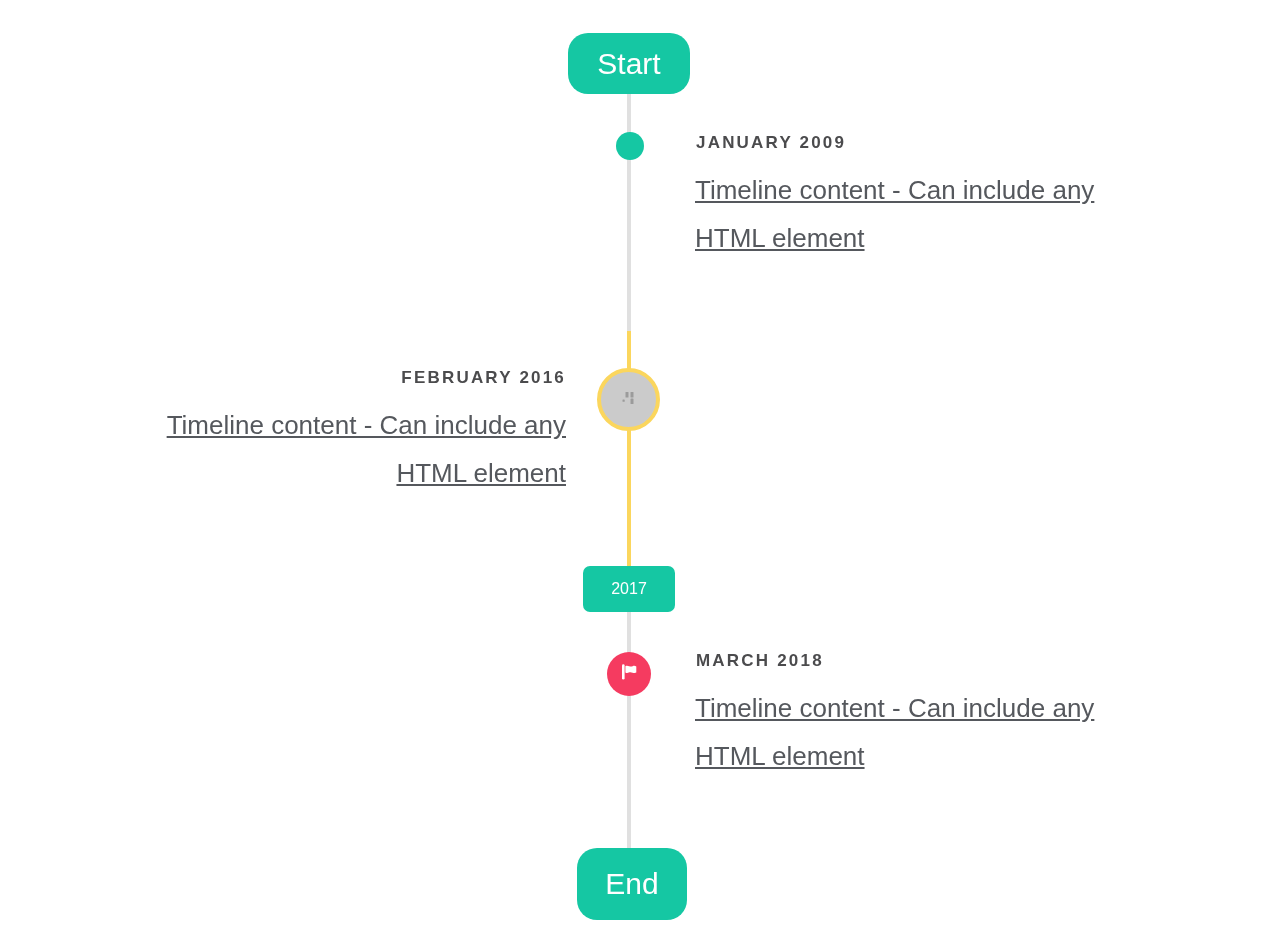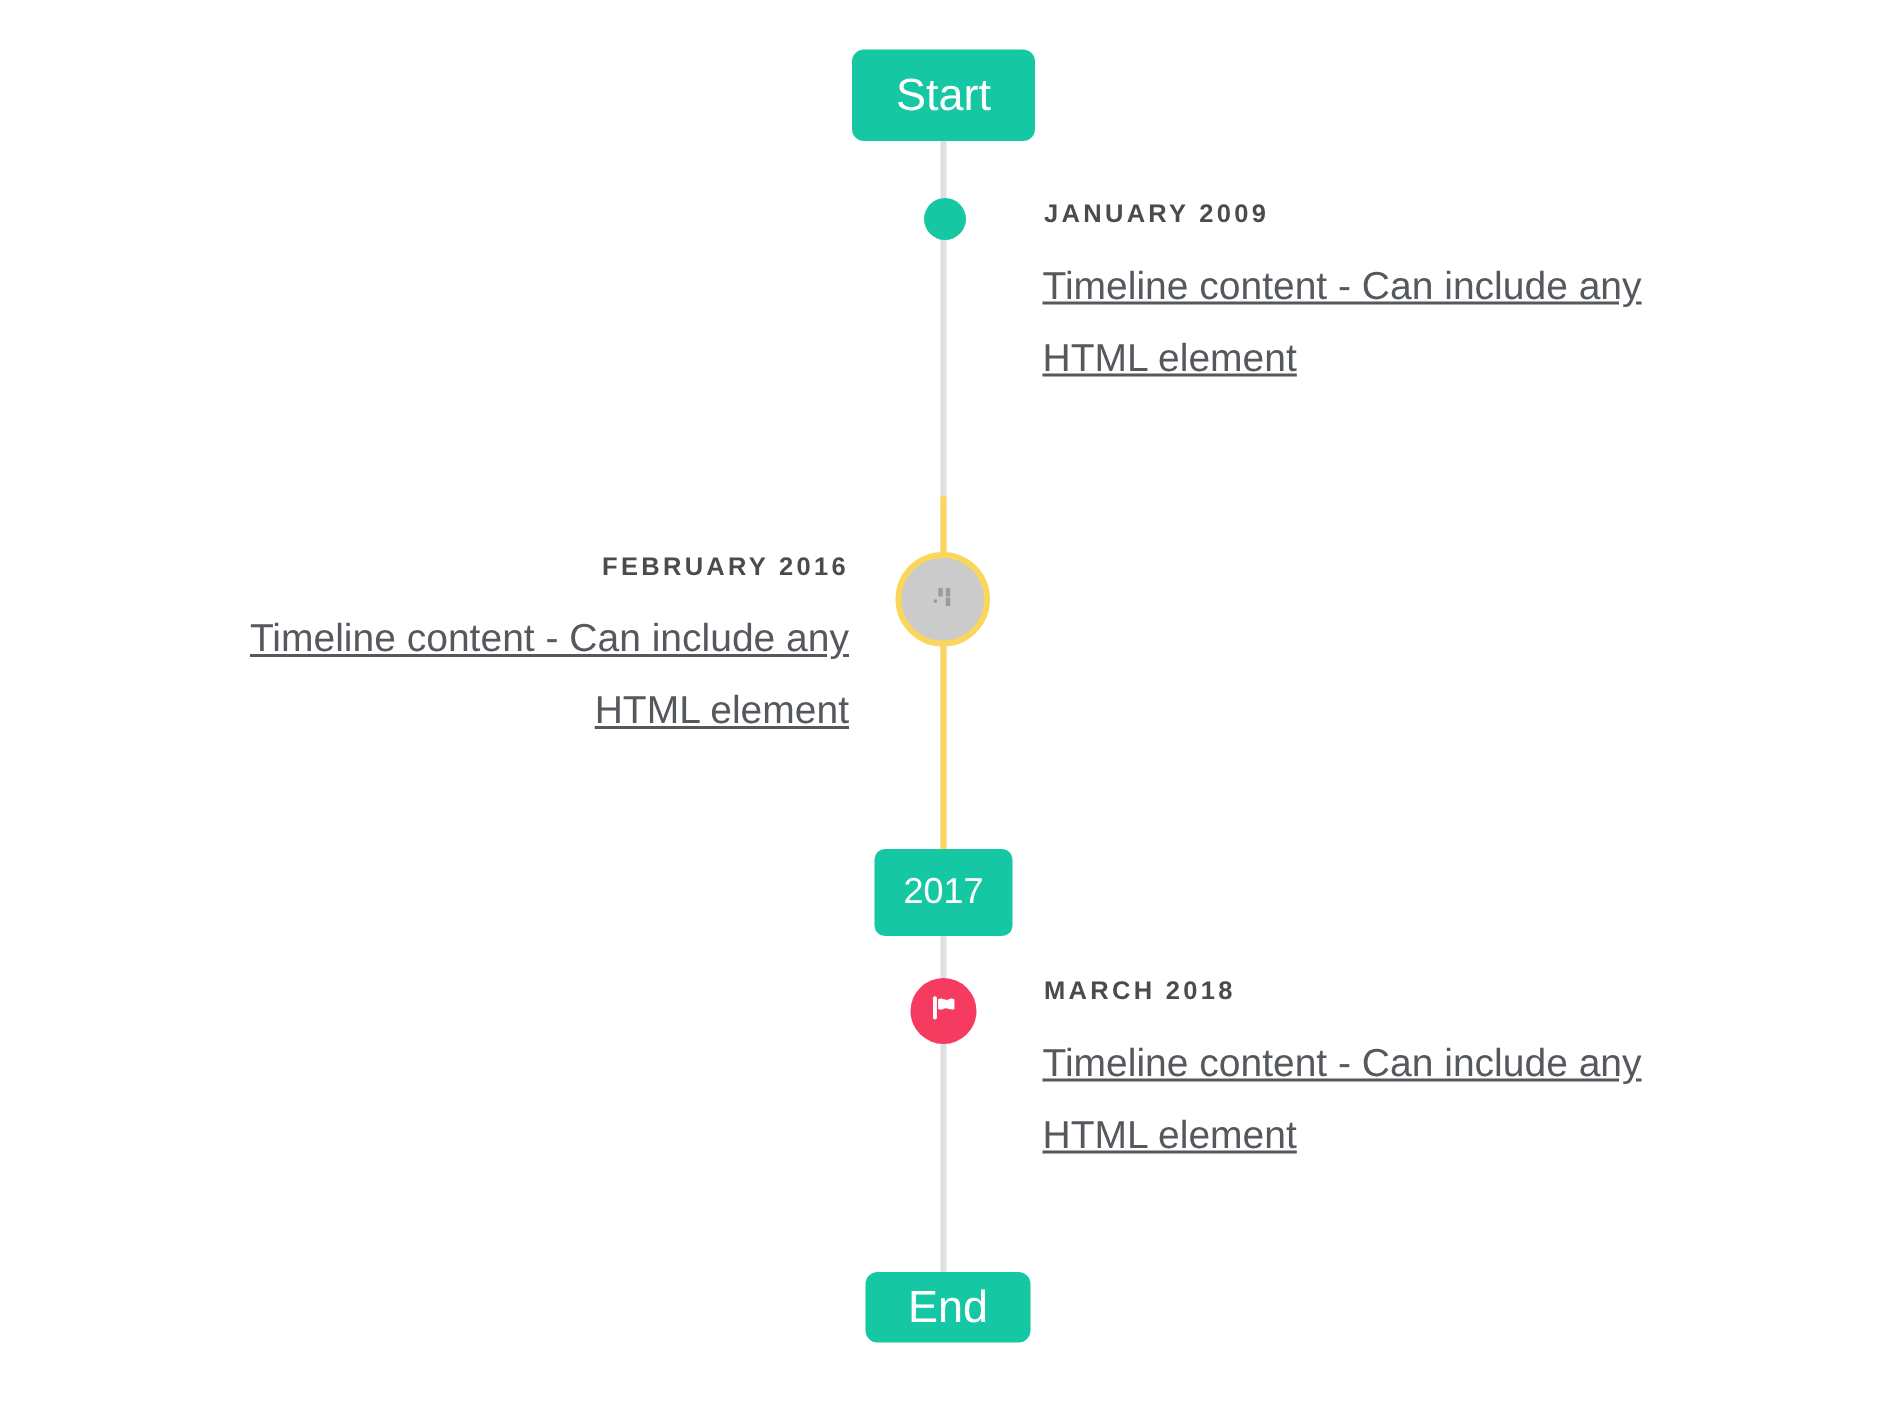--- a/index.html
+++ b/index.html
@@ -25,28 +25,28 @@
     width: 4px; height: 236px;
     background: #fbd65d;
   }
 
   
   .badge {
     position: absolute;
     background: #15c7a3;
     color: #ffffff;
     display: flex; align-items: center; justify-content: center;
-    border-radius: 8px;
+    border-radius: 20px;
     font-weight: 400;
     cursor: pointer;
     user-select: none;
   }
   .badge-start { left: 568px; top: 33px;  width: 122px; height: 61px; font-size: 30px; }
-  .badge-year  { left: 583px; top: 566px; width: 92px;  height: 58px; font-size: 24px; border-radius: 7px; }
-  .badge-end   { left: 577px; top: 848px; width: 110px; height: 47px; font-size: 30px; }
+  .badge-year  { left: 583px; top: 566px; width: 92px;  height: 46px; font-size: 16px; border-radius: 7px; }
+  .badge-end   { left: 577px; top: 848px; width: 110px; height: 72px; font-size: 30px; }
 
   
   .marker-dot {
     position: absolute;
     left: 616px; top: 132px;
     width: 28px; height: 28px;
     border-radius: 50%;
     background: #15c7a3;
   }
   .marker-image {

